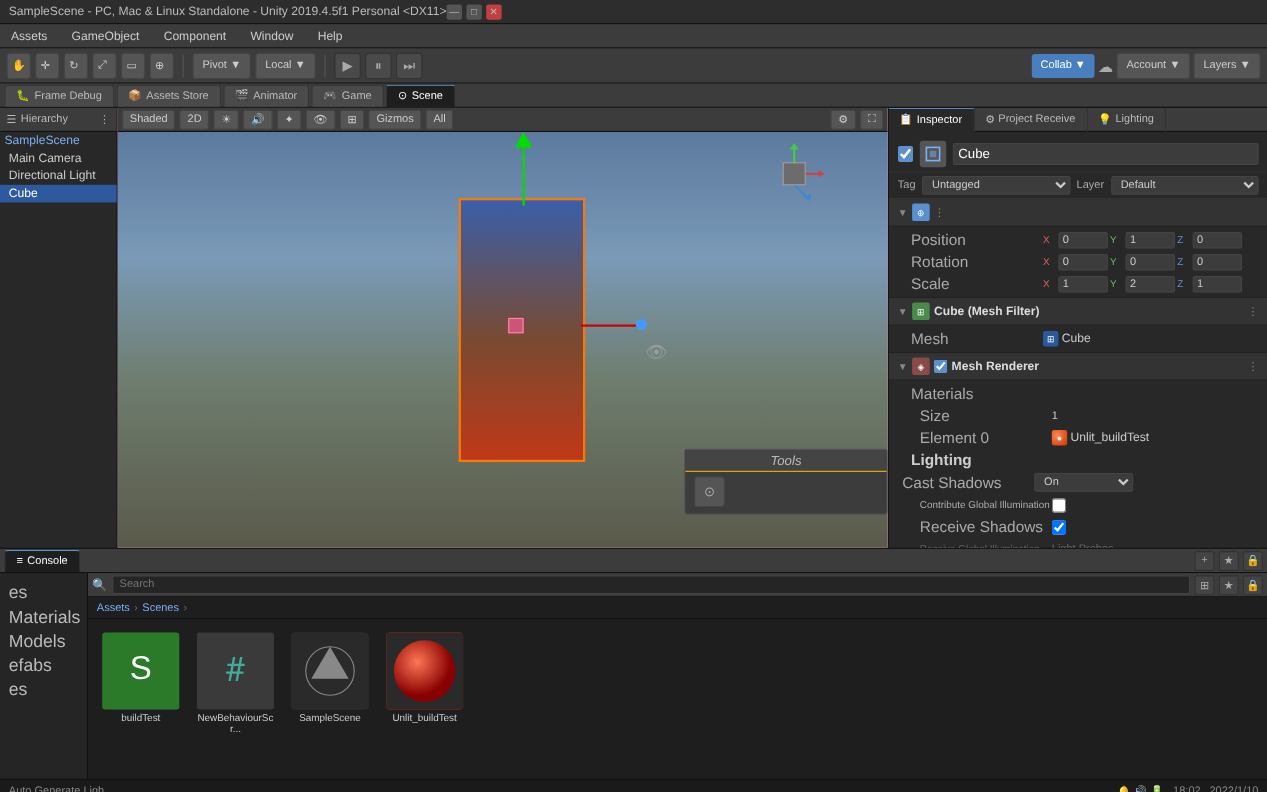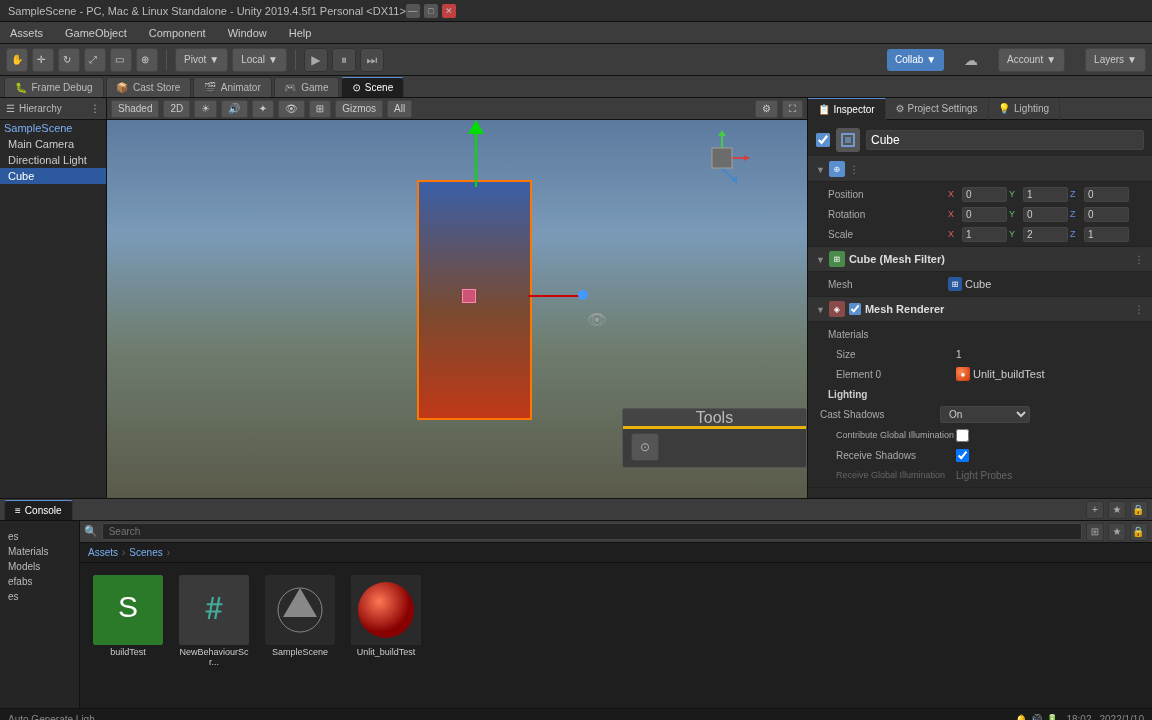--- a/index.html
+++ b/index.html
@@ -51,21 +51,21 @@
       border-radius: 3px;
       color: #ccc;
       font-size: 10px;
       cursor: pointer;
       display: flex;
       align-items: center;
       gap: 3px;
     }
     .toolbar-sep { width: 1px; height: 20px; background: #555; margin: 0 4px; }
     .toolbar-play { background: #4a4a4a; border: 1px solid #333; border-radius: 3px; width: 24px; height: 24px; display: flex; align-items: center; justify-content: center; cursor: pointer; color: #aaa; font-size: 12px; }
-    .toolbar-right { margin-left: auto; display: flex; align-items: center; gap: 20px; }
+    .toolbar-right { margin-left: auto; display: flex; align-items: center; gap: 3px; }
     .collab-btn { background: #4a7fbf; border: none; border-radius: 3px; color: white; font-size: 10px; padding: 2px 8px; cursor: pointer; height: 22px; }
 
     
     #tabs-row {
       height: 22px;
       background: #3c3c3c;
       display: flex;
       align-items: center;
       padding: 0 4px;
       border-bottom: 1px solid #111;
@@ -167,23 +167,24 @@
       background: #3c3c3c;
       border: 1px solid #555;
       border-radius: 3px;
     }
     .tools-header {
       height: 20px;
       background: #444;
       display: flex;
       align-items: center;
       justify-content: center;
-      font-size: 16px;
+      font-size: 12px;
       color: #bbb;
-      border-bottom: 3px solid #eab308;
+      border-bottom: 1px solid #eab308;
+      font-style: italic;
     }
     .tools-content {
       display: flex;
       align-items: center;
       padding: 4px 8px;
       gap: 6px;
     }
     .tools-icon-btn {
       width: 28px;
       height: 28px;
@@ -305,21 +306,21 @@
       border-bottom: 1px solid #222;
     }
     .prop-row {
       display: flex;
       align-items: center;
       padding: 2px 8px 2px 20px;
       min-height: 20px;
     }
     .prop-label {
       width: 120px;
-      font-size: 10px;
+      font-size: 14px;
       color: #aaa;
       flex-shrink: 0;
     }
     .prop-value {
       flex: 1;
       font-size: 10px;
       color: #ccc;
     }
     .prop-xyz {
       display: flex;
@@ -380,21 +381,21 @@
       overflow: hidden;
     }
     .left-nav {
       width: 80px;
       background: #252525;
       border-right: 1px solid #111;
       padding: 8px 4px;
     }
     .left-nav-item {
       padding: 2px 4px;
-      font-size: 10px;
+      font-size: 16px;
       color: #bbb;
       cursor: pointer;
     }
     .assets-area {
       flex: 1;
       display: flex;
       flex-direction: column;
     }
     .assets-breadcrumb {
       height: 20px;
@@ -587,21 +588,21 @@
   </div>
 </div>
 
 <div id="tabs-row">
   <div class="tab">
     <span>🐛</span>
     <span>Frame Debug</span>
   </div>
   <div class="tab">
     <span>📦</span>
-    <span>Cast Store</span>
+    <span>Assets Store</span>
   </div>
   <div class="tab">
     <span>🎬</span>
     <span>Animator</span>
   </div>
   <div class="tab">
     <span>🎮</span>
     <span>Game</span>
   </div>
   <div class="tab active">
@@ -691,41 +692,51 @@
 
   <div id="inspector-panel">
 
     <div class="inspector-tabs">
       <div class="inspector-tab active">
         <span>📋</span>
         <span>Inspector</span>
       </div>
       <div class="inspector-tab">
         <span>⚙</span>
-        <span>Project Settings</span>
+        <span>Project Receive</span>
       </div>
       <div class="inspector-tab">
         <span>💡</span>
         <span>Lighting</span>
       </div>
     </div>
 
     <div class="inspector-content">
 
       <div class="go-header">
         <input type="checkbox" class="go-checkbox" checked="" style="">
         <div class="go-icon">
           <svg width="20" height="20" viewBox="0 0 20 20">
             <rect x="4" y="4" width="12" height="12" fill="none" stroke="#7ab0f5" stroke-width="1.5"></rect>
             <rect x="7" y="7" width="6" height="6" fill="#7ab0f5" opacity="0.5"></rect>
           </svg>
         </div>
         <input type="text" class="go-name-input" value="Cube" style="">
       </div>
 
+      <div class="go-tag-layer">
+        <span>Tag</span>
+        <select class="tag-select">
+          <option>Untagged</option>
+        </select>
+        <span>Layer</span>
+        <select class="tag-select">
+          <option>Default</option>
+        </select>
+      </div>
 
       <div class="component-header">
         <span class="expanded-arrow"></span>
         <div class="component-icon">⊕</div>
         <span class="component-menu">⋮</span>
       </div>
       <div class="component-body">
         <div class="prop-row">
           <span class="prop-label">Position</span>
           <div class="prop-xyz">

